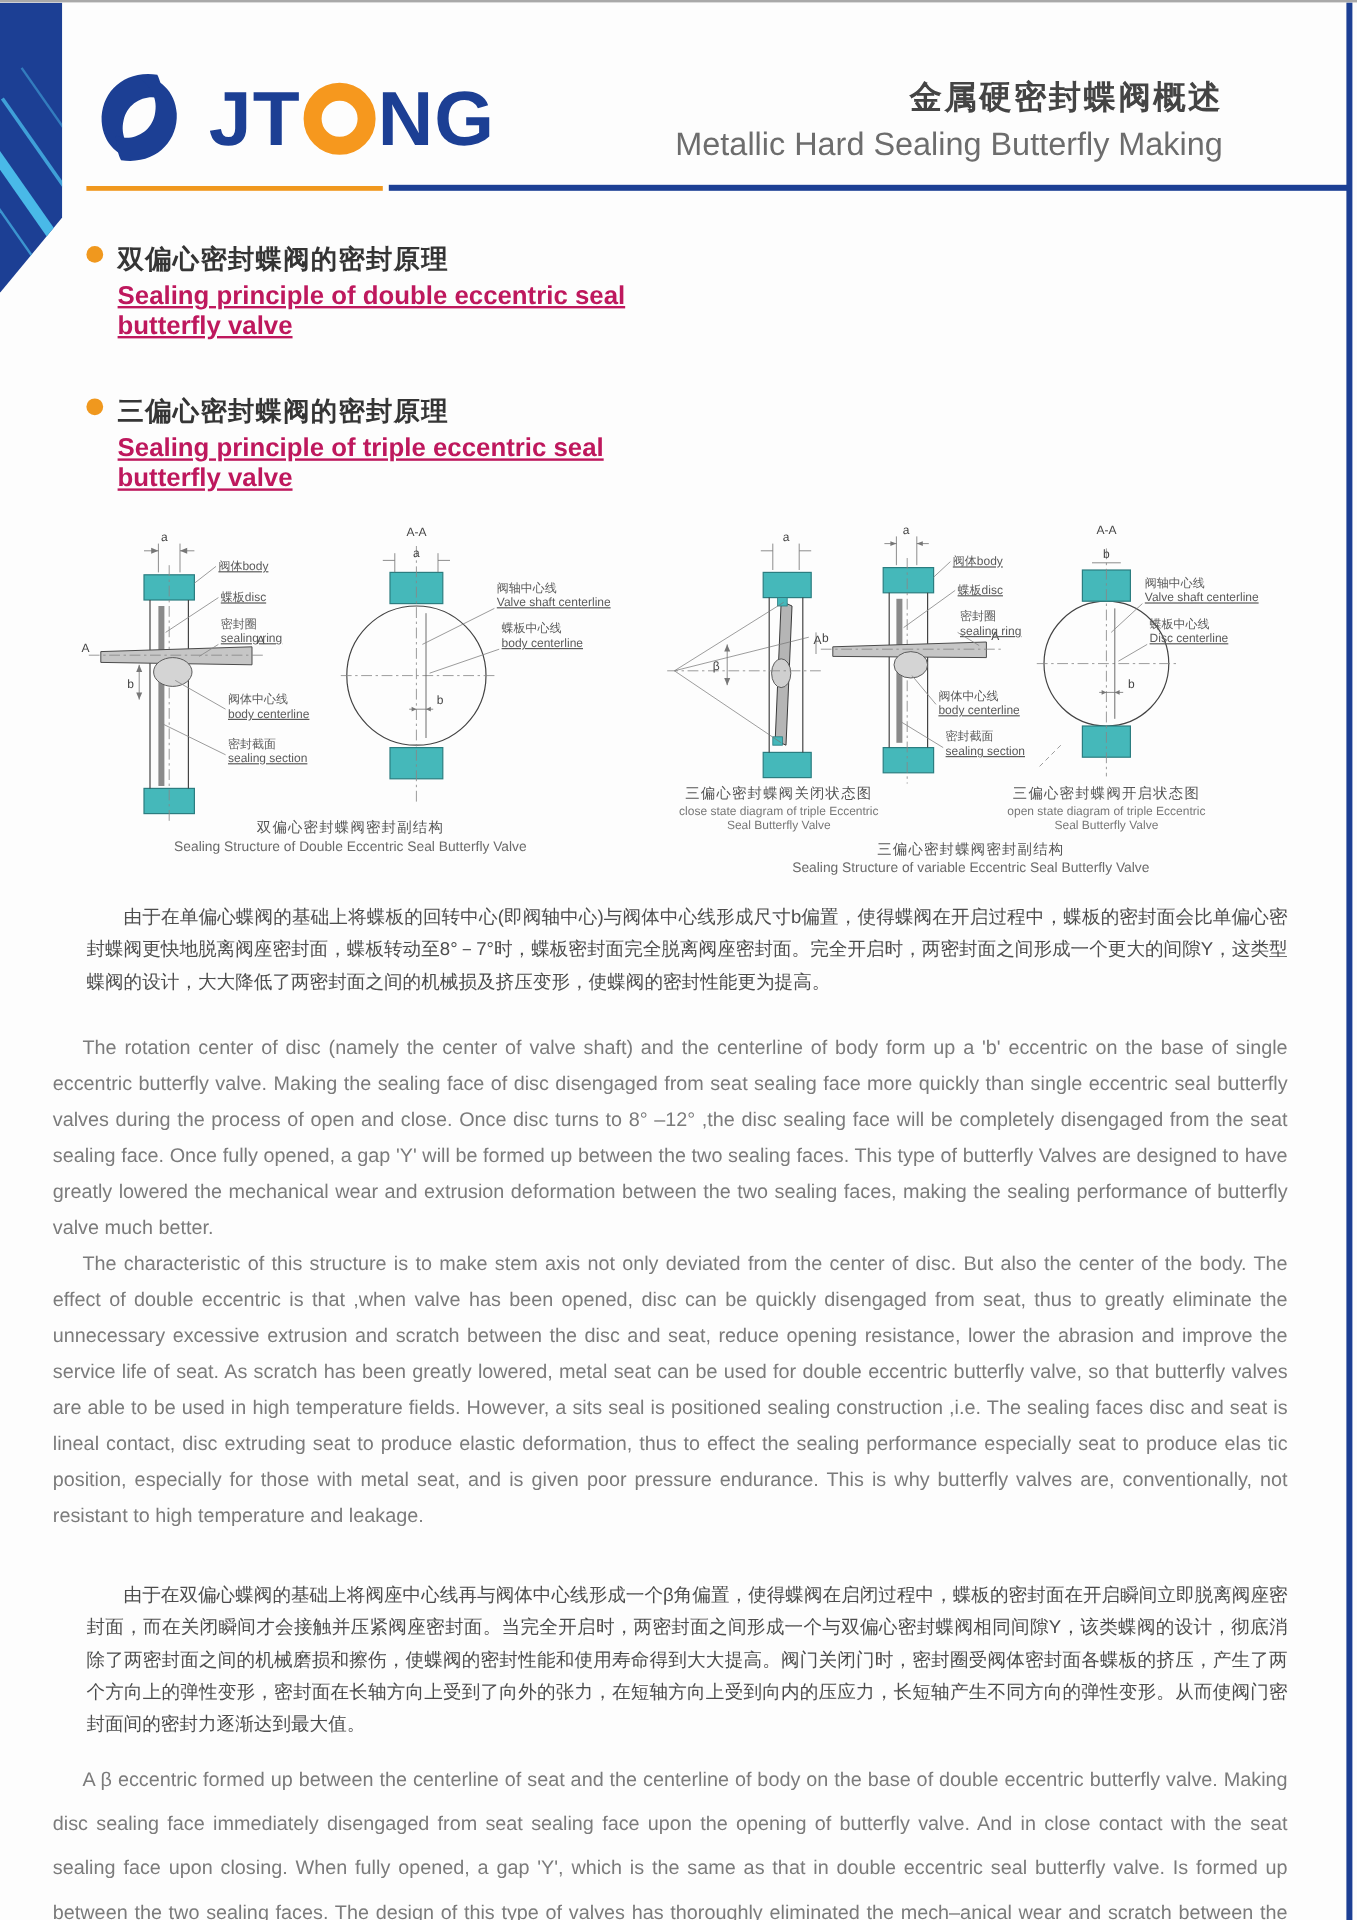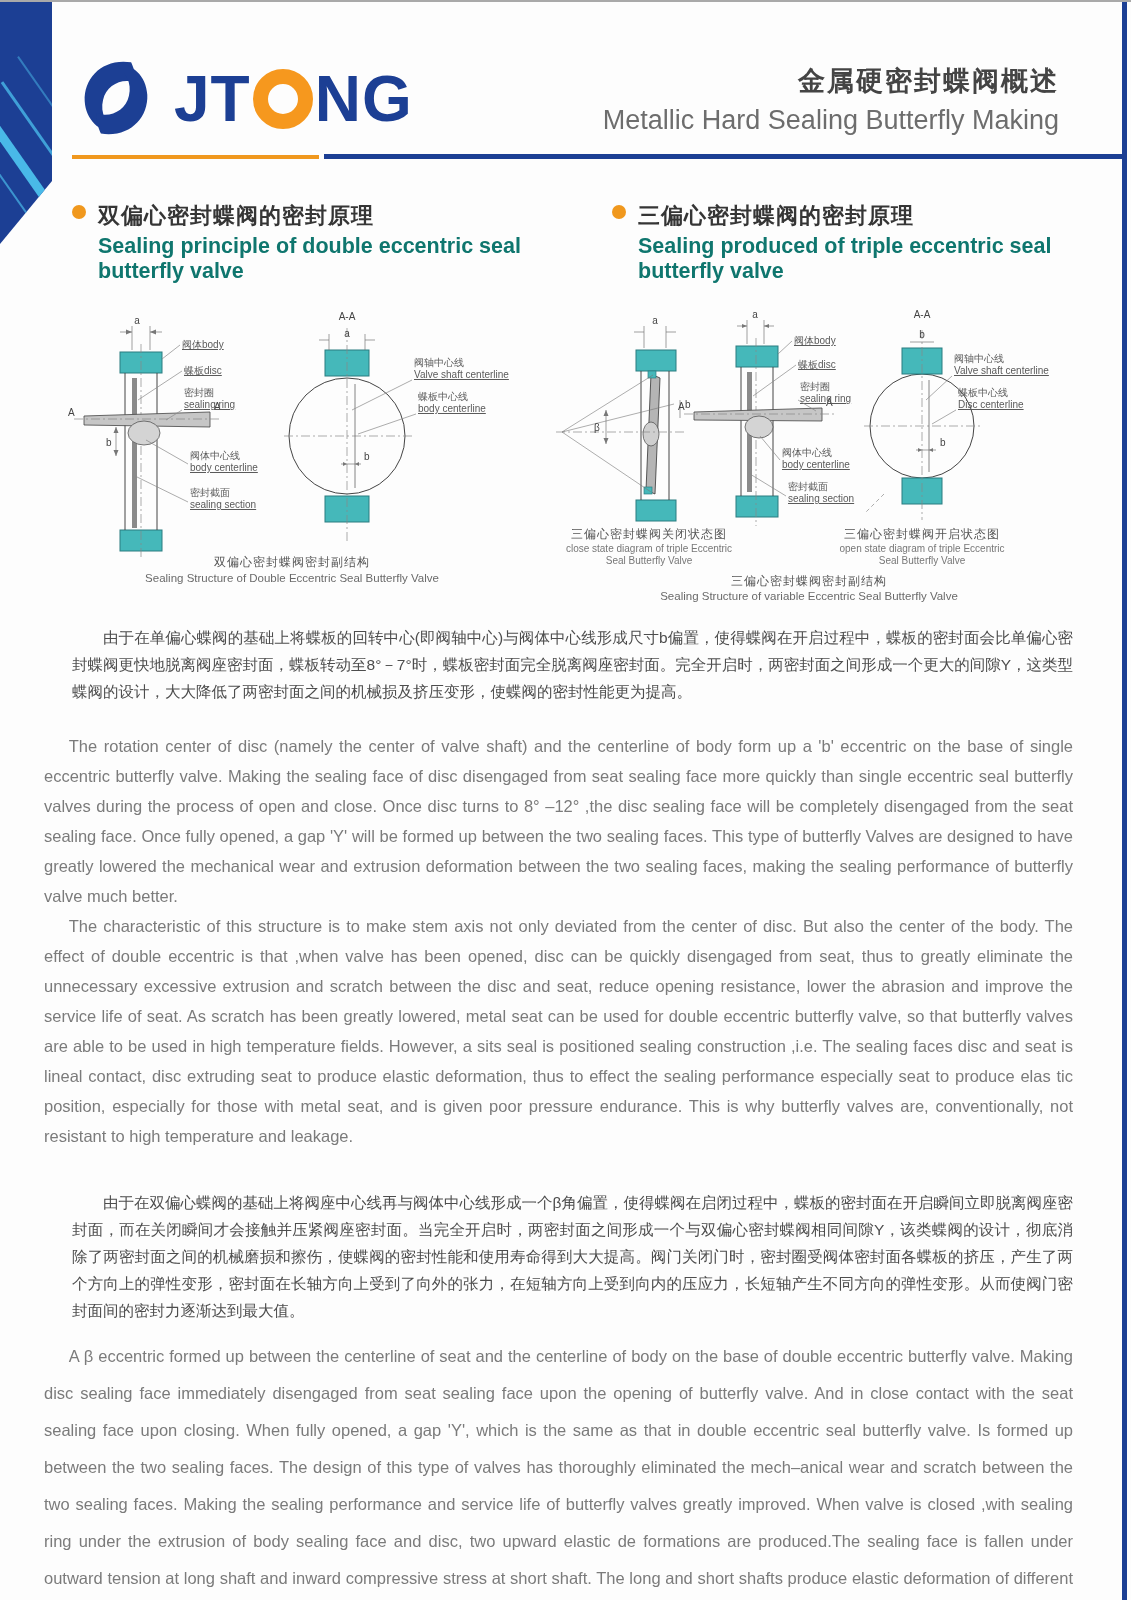--- a/index.html
+++ b/index.html
@@ -23,41 +23,41 @@
   .left-band .streak{position:absolute;background:#49b9e8;transform:rotate(55deg);}
   .streak.s1{width:150px;height:9px;left:-45px;top:170px;}
   .streak.s2{width:150px;height:3px;left:-30px;top:140px;opacity:.8;}
   .streak.s3{width:150px;height:2px;left:-52px;top:205px;opacity:.7;}
   .streak.s4{width:150px;height:2px;left:-14px;top:115px;opacity:.5;}
   
   .right-rule{position:absolute;top:0;bottom:0;right:4px;width:5px;background:#1c3f94;}
 
   
   header{display:flex;justify-content:space-between;align-items:flex-end;
-         padding:56px 72px 0 72px;}
+         padding:56px 112px 0 72px;}
   .logo{display:flex;align-items:center;gap:14px;}
   .logo-word{display:flex;align-items:center;color:#1c3f94;
     font-weight:bold;font-size:64px;letter-spacing:1px;line-height:1;}
   .logo-o{display:inline-block;width:30px;height:30px;border:15px solid #f6981e;
     border-radius:50%;margin:0 2px;}
   .hd-title{text-align:right;padding-bottom:4px;}
   .hd-title .zh{font-size:27px;color:#444;font-weight:600;letter-spacing:2px;}
   .hd-title .en{font-size:27px;color:#6d6d6d;margin-top:6px;}
   .hd-rule{display:flex;margin:14px 6px 0 72px;height:5px;}
   .hd-rule .seg-orange{width:247px;height:4px;background:#f0981e;margin-top:1px;}
   .hd-rule .seg-gap{width:5px;}
   .hd-rule .seg-navy{flex:1;height:5px;background:#1c3f94;margin-right:1px;}
 
   
-  .headings-row{display:flex;margin:42px 0 0 72px;gap:44px;}
+  .headings-row{display:flex;margin:42px 0 0 72px;gap:44px;flex-direction:column;}
   .sec-head{width:470px;position:relative;padding-left:26px;}
   .sec-head .bullet{position:absolute;left:0;top:4px;width:14px;height:14px;
     border-radius:50%;background:#f0981e;}
   .sec-head .zh{font-size:22px;font-weight:bold;color:#353535;letter-spacing:1px;}
-  .sec-head .en{font-size:21.5px;font-weight:bold;color:#0f766e;line-height:25px;margin-top:3px;}
+  .sec-head .en{font-size:21.5px;font-weight:bold;color:#be185d;line-height:25px;margin-top:3px;text-decoration:underline;}
 
   
   .diagrams-row{display:flex;margin:20px 0 0 62px;gap:20px;align-items:flex-start;}
   svg text{font-family:"Liberation Sans",sans-serif;}
   .dlabel{font-size:10px;fill:#5a5a5a;}
   .dlabel-u{font-size:10px;fill:#5a5a5a;text-decoration:underline;}
   .dmark{font-size:10px;fill:#444;}
   .dcap-zh{font-size:12px;fill:#555;letter-spacing:1px;}
   .dcap-en{font-size:11.5px;fill:#6a6a6a;}
   .dcap-sm{font-size:10px;fill:#777;}
@@ -109,21 +109,21 @@
 
   <div class="headings-row">
     <div class="sec-head">
       <span class="bullet"></span>
       <div class="zh">双偏心密封蝶阀的密封原理</div>
       <div class="en">Sealing principle of double eccentric seal butterfly valve</div>
     </div>
     <div class="sec-head">
       <span class="bullet"></span>
       <div class="zh">三偏心密封蝶阀的密封原理</div>
-      <div class="en">Sealing produced of triple eccentric seal butterfly valve</div>
+      <div class="en">Sealing principle of triple eccentric seal butterfly valve</div>
     </div>
   </div>
 
   <div class="diagrams-row">
 
     <svg width="472" height="285" viewBox="0 0 472 285">
       <g stroke="#444" stroke-width="1" fill="none">
         <rect x="58" y="48" width="42" height="21" fill="#45b8ba" stroke="#2b7d80"></rect>
         <rect x="58" y="226" width="42" height="21" fill="#45b8ba" stroke="#2b7d80"></rect>
         <line x1="63" y1="69" x2="63" y2="226"></line>

